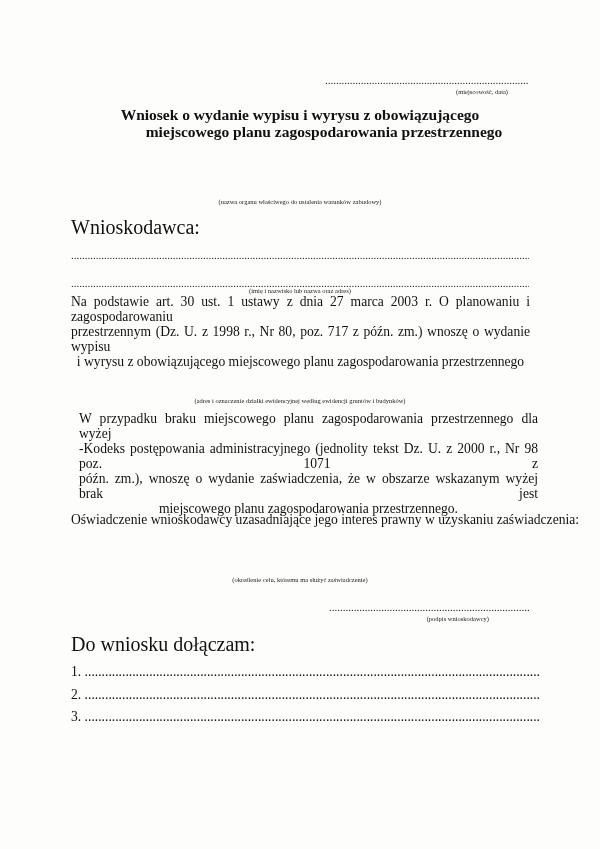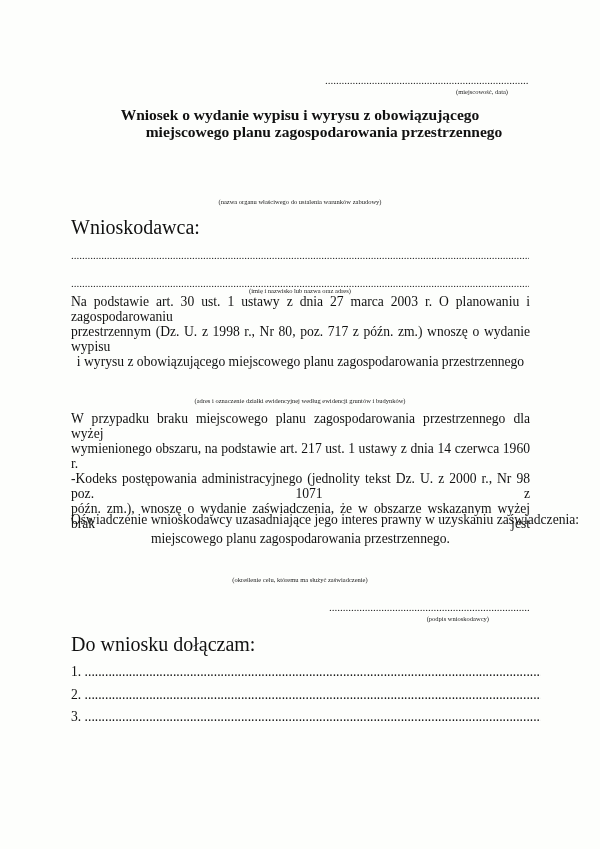--- a/index.html
+++ b/index.html
@@ -77,23 +77,22 @@
 <div class="abs caption" style="left:71px; width:458px; top:287px;">(imię i nazwisko lub nazwa oraz adres)</div>
 
 <div class="abs para" style="top:294px;">
   <span style="display:block; text-align:justify; text-align-last:justify;">Na podstawie art. 30 ust. 1 ustawy z dnia 27 marca 2003 r. O planowaniu i zagospodarowaniu</span>
   <span style="display:block; text-align:justify; text-align-last:justify;">przestrzennym (Dz. U. z 1998 r., Nr 80, poz. 717 z późn. zm.) wnoszę o wydanie wypisu</span>
   <span class="last">i wyrysu z obowiązującego miejscowego planu zagospodarowania przestrzennego</span>
 </div>
 
 <div class="abs caption" style="left:0; width:600px; top:397px;">(adres i oznaczenie działki ewidencyjnej według ewidencji gruntów i budynków)</div>
 
-<div class="abs para" style="top:411px;">
+<div class="abs para" style="top:411px;margin-left:8px;">
   <span style="display:block; text-align:justify; text-align-last:justify;">W przypadku braku miejscowego planu zagospodarowania przestrzennego dla wyżej</span>
-  <span style="display:block; text-align:justify; text-align-last:justify;">wymienionego obszaru, na podstawie art. 217 ust. 1 ustawy z dnia 14 czerwca 1960 r.</span>
   <span style="display:block; text-align:justify; text-align-last:justify;">-Kodeks postępowania administracyjnego (jednolity tekst Dz. U. z 2000 r., Nr 98 poz. 1071 z</span>
   <span style="display:block; text-align:justify; text-align-last:justify;">późn. zm.), wnoszę o wydanie zaświadczenia, że w obszarze wskazanym wyżej brak jest</span>
   <span class="last">miejscowego planu zagospodarowania przestrzennego.</span>
 </div>
 
 <div class="abs label" style="left:71px; top:496px; font-size:13.6px;margin-top:16px;">Oświadczenie wnioskodawcy uzasadniające jego interes prawny w uzyskaniu zaświadczenia:</div>
 <div class="abs caption" style="left:0; width:600px; top:576px;">(określenie celu, któremu ma służyć zaświadczenie)</div>
 
 <div class="abs dots" style="left:329px; top:601px; width:200px;">..................................................................................................</div>
 <div class="abs caption" style="left:329px; width:200px; top:615px; text-align:right; padding-right:40px; box-sizing:border-box;">(podpis wnioskodawcy)</div>

